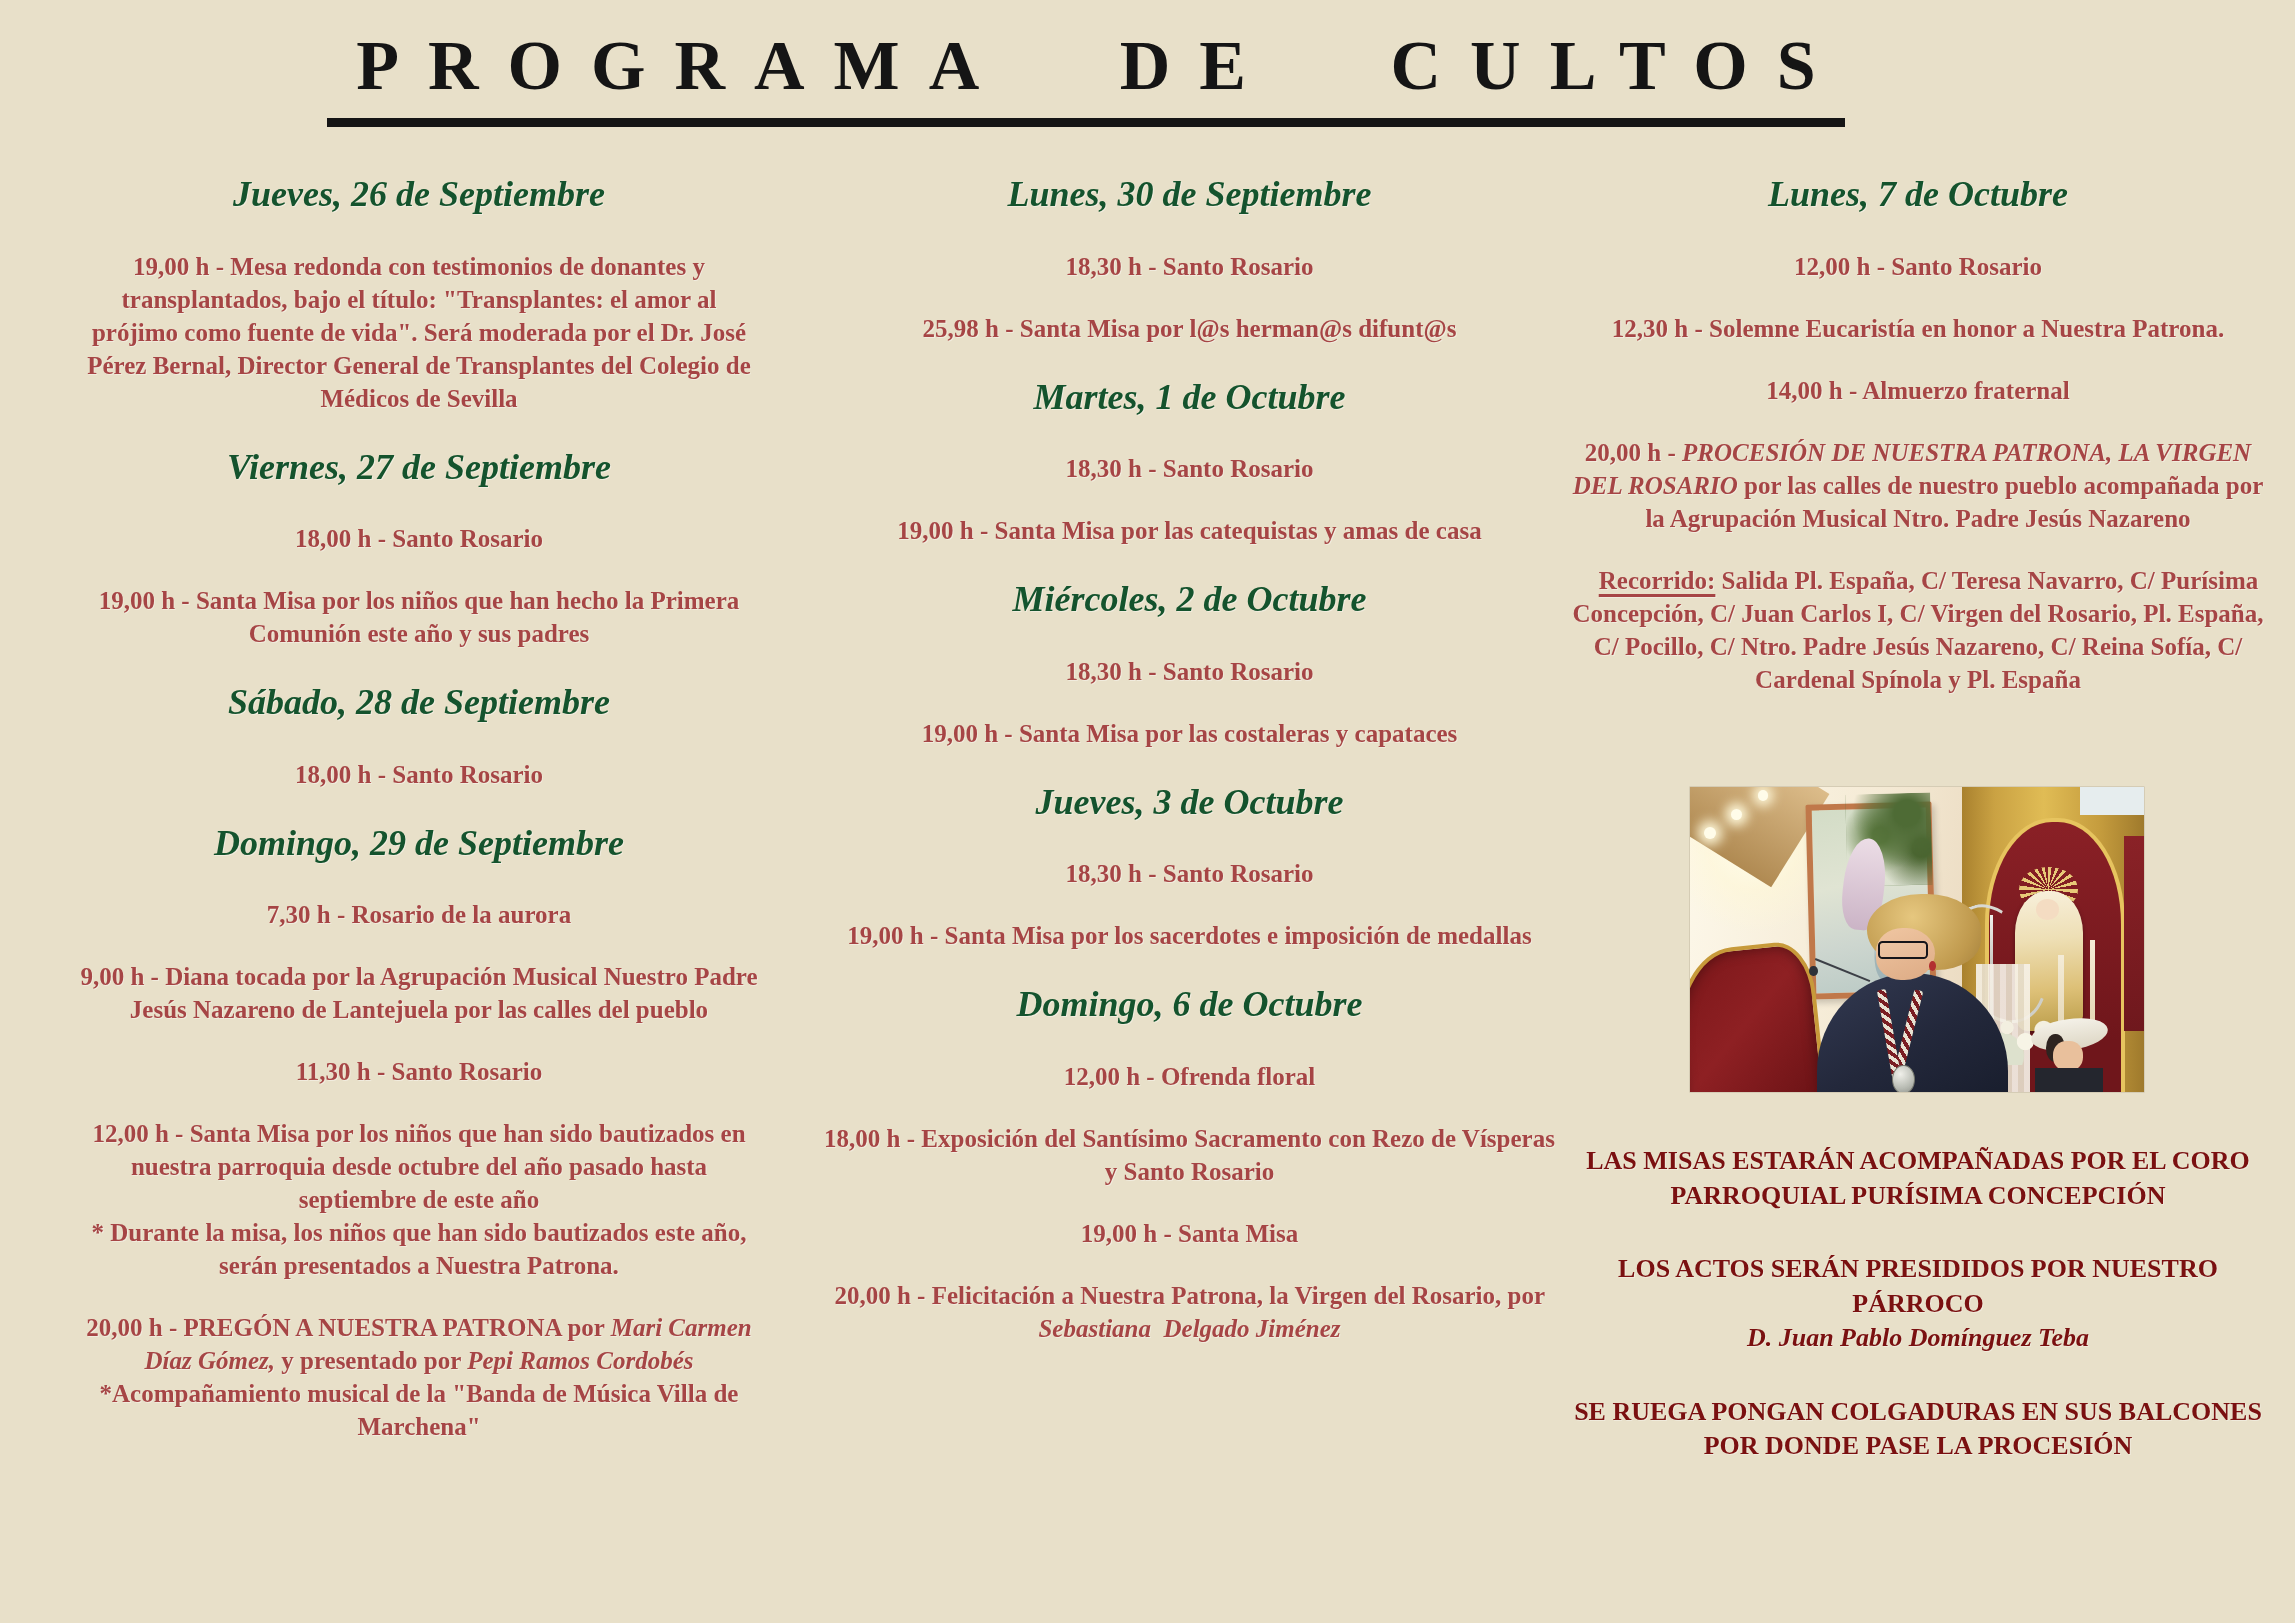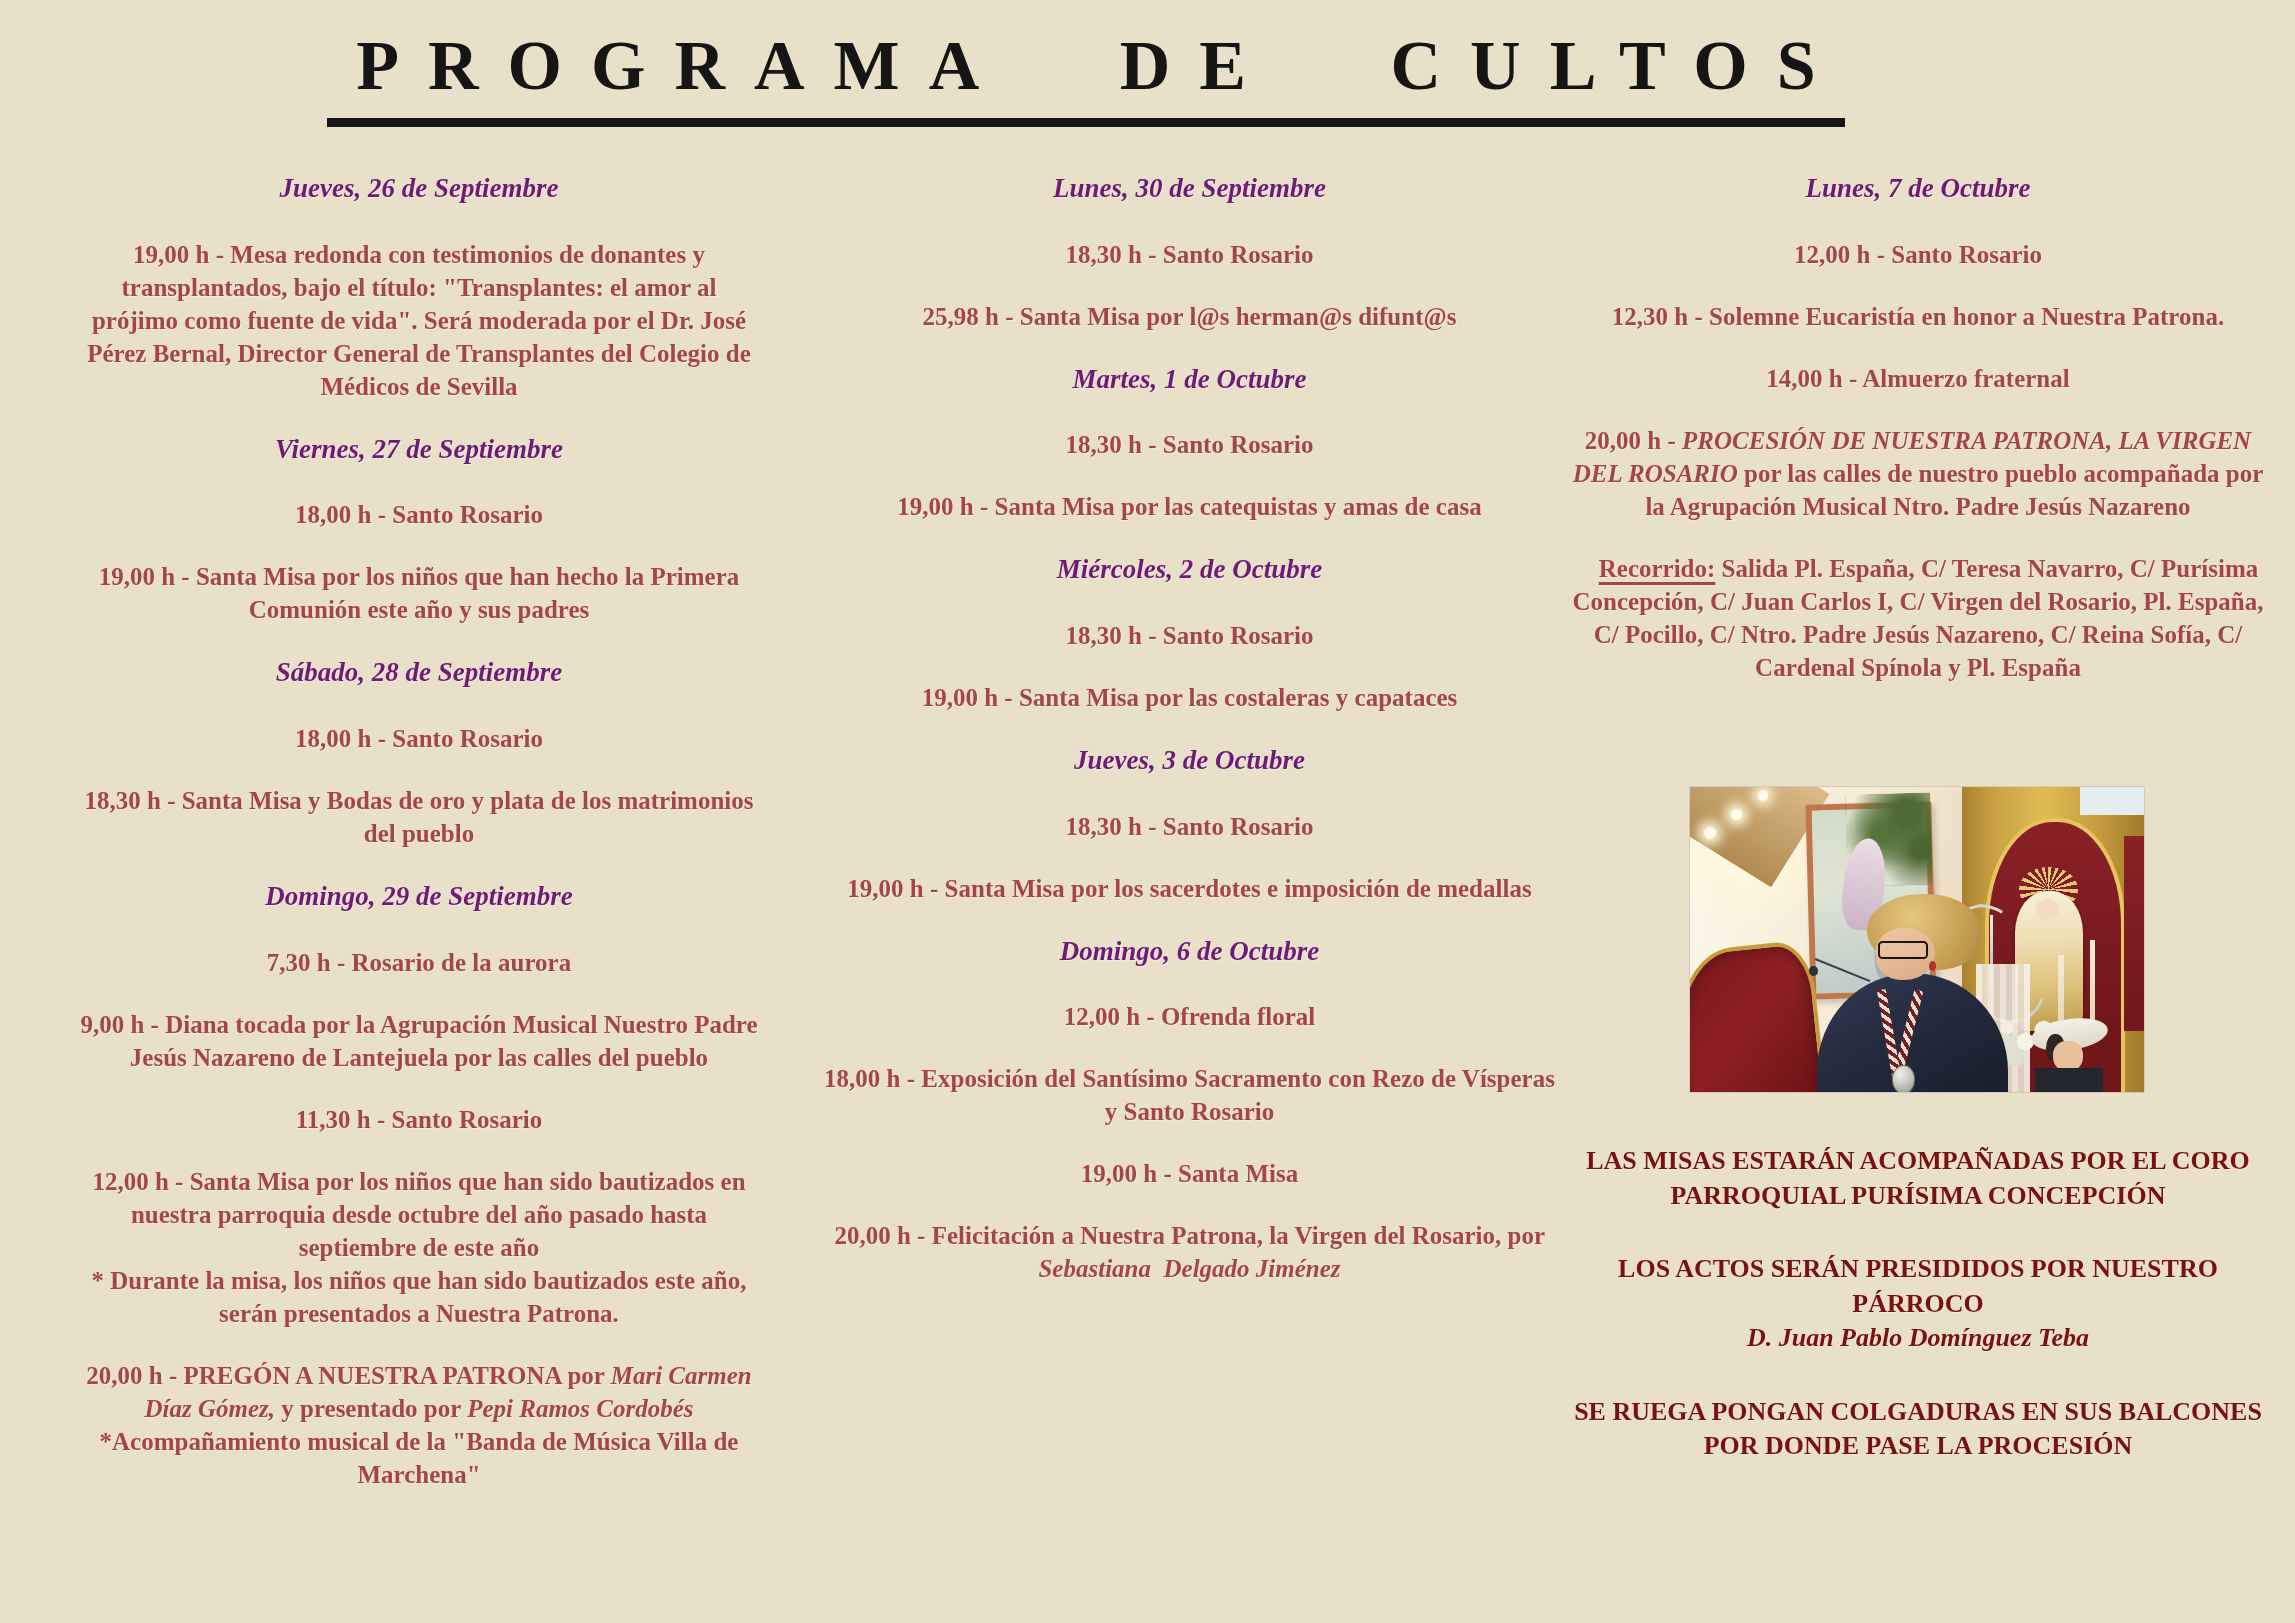--- a/index.html
+++ b/index.html
@@ -61,23 +61,23 @@
     line-height: 1.33;
     color: #7a1010;
     text-shadow: 0.9px 0.9px 0 rgba(255,255,255,0.35);
   }
 
   .block {
     margin: 0 0 29px 0;
     white-space: pre-wrap;
   }
   .block.header {
-    color: #701a75;
+    color: #14532d;
     font-style: italic;
-    font-size: 27px;
+    font-size: 36px;
     margin-top: 10.2px;
     margin-bottom: 31px;
   }
   .block.header:first-child { margin-top: 0; }
   .block.notice { margin-bottom: 39px; }
 
   .italic { font-style: italic; }
   .underline {
     text-decoration: underline;
     text-decoration-thickness: 2.8px;
@@ -220,21 +220,20 @@
 </header>
 
 <section id="col1" class="column col1">
     <div class="block header"><span>Jueves, 26 de Septiembre</span></div>
     <div class="block event"><span>19,00 h - Mesa redonda con testimonios de donantes y transplantados, bajo el título: "Transplantes: el amor al prójimo como fuente de vida". Será moderada por el Dr. José Pérez Bernal, Director General de Transplantes del Colegio de Médicos de Sevilla</span></div>
     <div class="block header"><span>Viernes, 27 de Septiembre</span></div>
     <div class="block event"><span>18,00 h - Santo Rosario</span></div>
     <div class="block event"><span>19,00 h - Santa Misa por los niños que han hecho la Primera Comunión este año y sus padres</span></div>
     <div class="block header"><span>Sábado, 28 de Septiembre</span></div>
     <div class="block event"><span>18,00 h - Santo Rosario</span></div>
-    <div class="block event"><span>18,30 h - Santa Misa y Bodas de oro y plata de los matrimonios del pueblo</span></div>
     <div class="block header"><span>Domingo, 29 de Septiembre</span></div>
     <div class="block event"><span>7,30 h - Rosario de la aurora</span></div>
     <div class="block event"><span>9,00 h - Diana tocada por la Agrupación Musical Nuestro Padre Jesús Nazareno de Lantejuela por las calles del pueblo</span></div>
     <div class="block event"><span>11,30 h - Santo Rosario</span></div>
     <div class="block event"><span>12,00 h - Santa Misa por los niños que han sido bautizados en nuestra parroquia desde octubre del año pasado hasta septiembre de este año
 * Durante la misa, los niños que han sido bautizados este año, serán presentados a Nuestra Patrona.</span></div>
     <div class="block event"><span>20,00 h - PREGÓN A NUESTRA PATRONA por </span><span class="italic">Mari Carmen Díaz Gómez,</span><span> y presentado por </span><span class="italic">Pepi Ramos Cordobés</span><span>
 *Acompañamiento musical de la "Banda de Música Villa de Marchena"</span></div>
   </section>
 <section id="col2" class="column col2">

